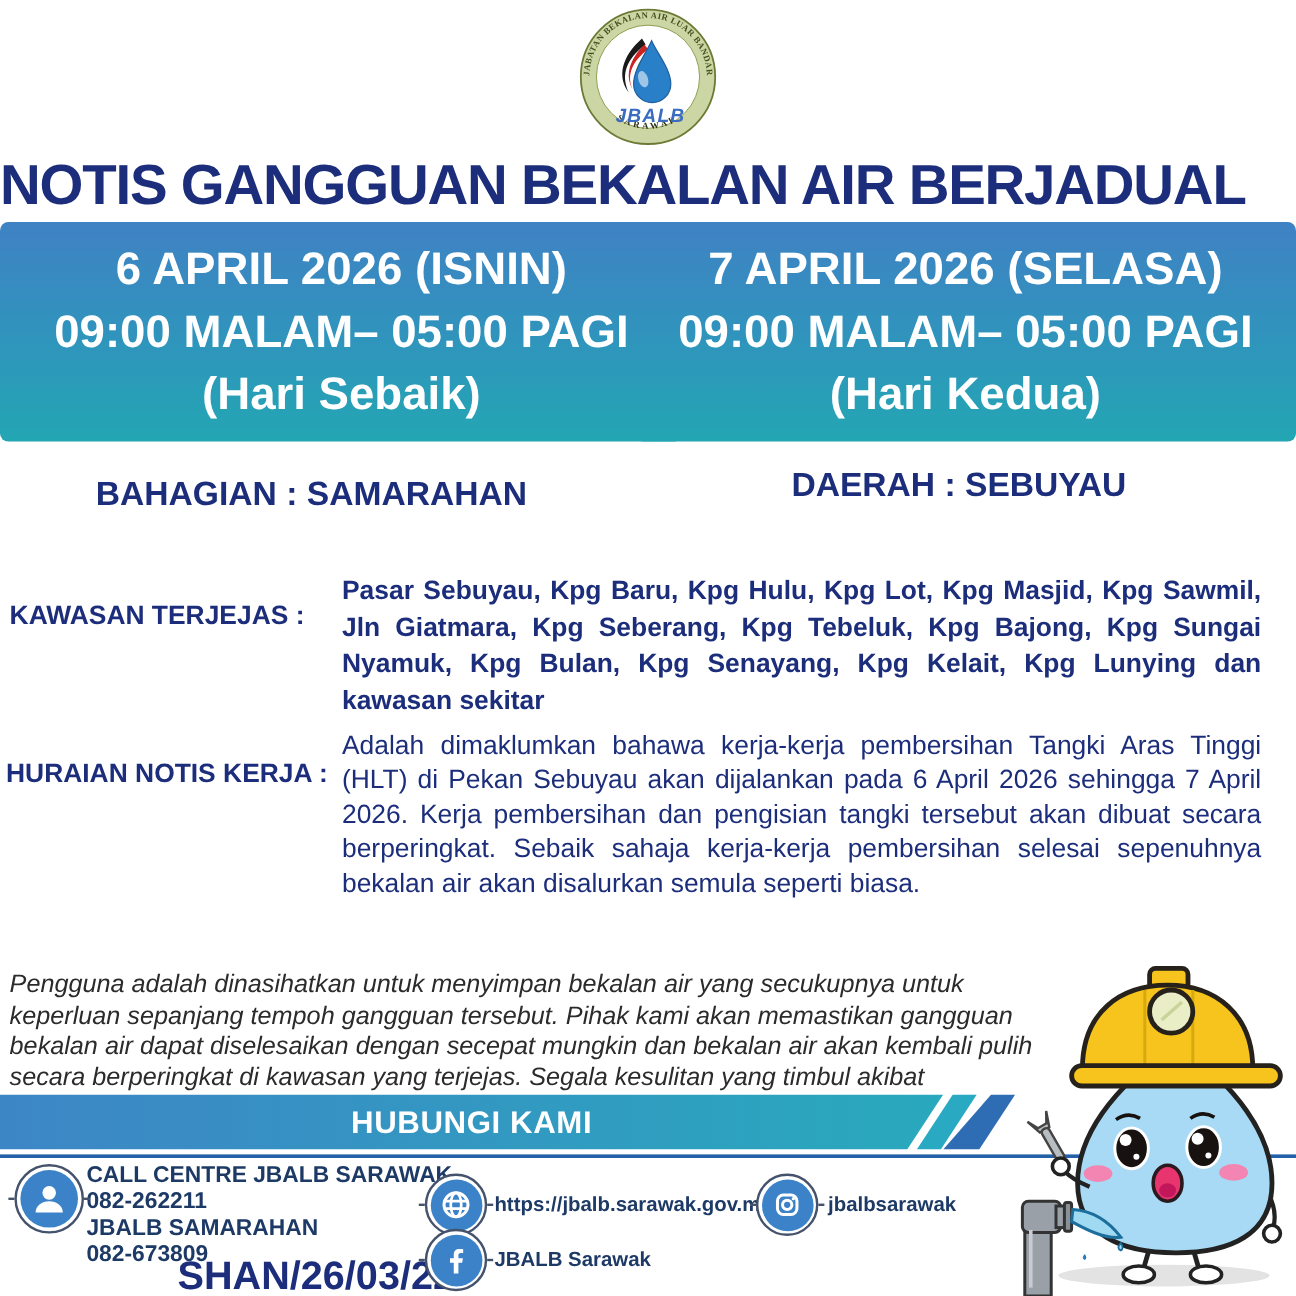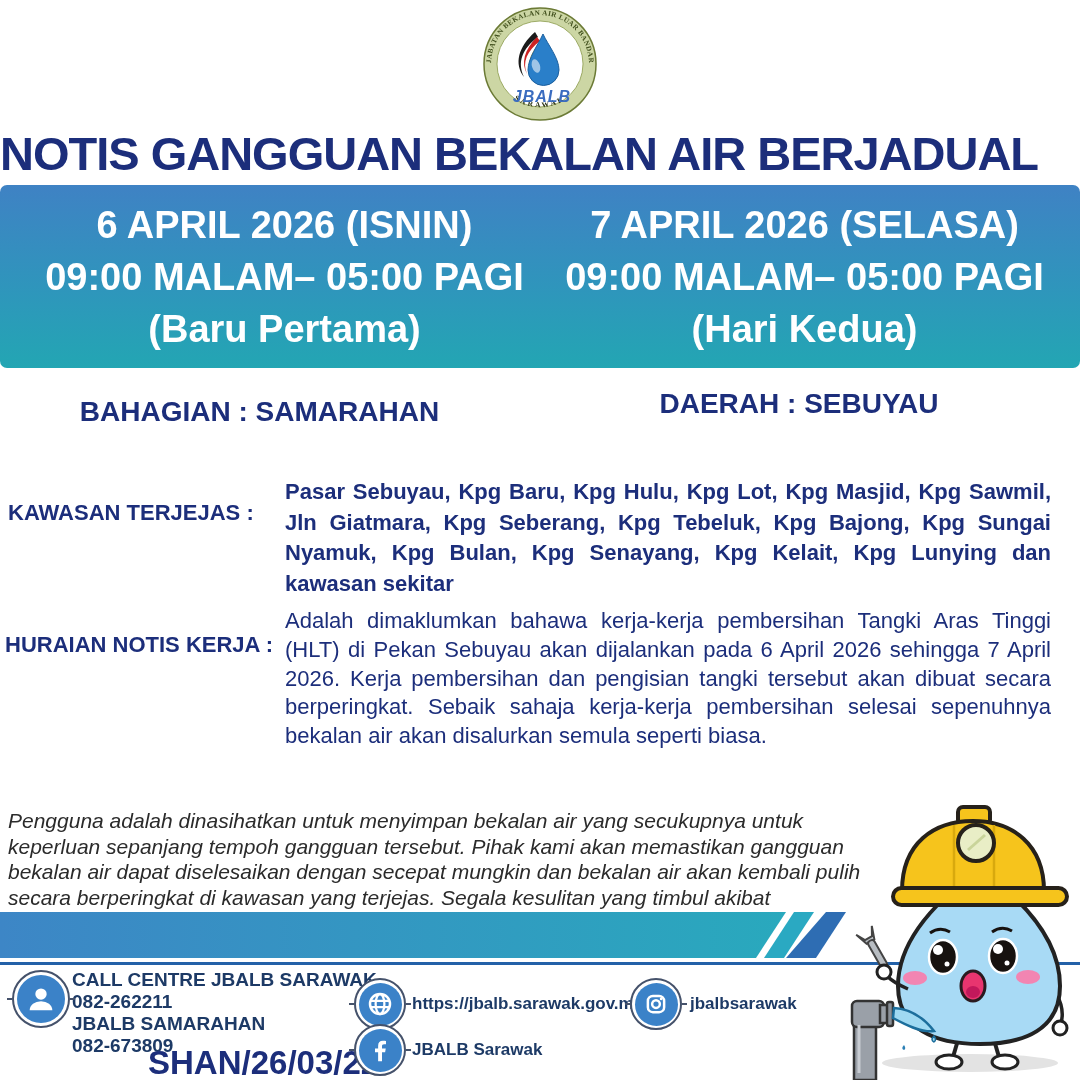--- a/index.html
+++ b/index.html
@@ -90,21 +90,21 @@
       <ellipse cx="54" cy="60" rx="4" ry="7" fill="#ffffff" opacity="0.55" transform="rotate(-18 54 60)"></ellipse>
     </g>
     <text x="60" y="96" font-size="16" font-weight="bold" font-style="italic" fill="#3a6cc0" letter-spacing="1" text-anchor="middle">JBALB</text>
   </svg>
 
   <div id="title" class="abs">NOTIS GANGGUAN BEKALAN AIR BERJADUAL</div>
 
   <div id="panel-day1" class="abs panel">
     <div>6 APRIL 2026 (ISNIN)</div>
     <div>09:00 MALAM– 05:00 PAGI</div>
-    <div>(Baru Pertama)</div>
+    <div>(Hari Sebaik)</div>
   </div>
   <div id="panel-day2" class="abs panel">
     <div>7 APRIL 2026 (SELASA)</div>
     <div>09:00 MALAM– 05:00 PAGI</div>
     <div>(Hari Kedua)</div>
   </div>
 
   <div id="bahagian" class="abs region">BAHAGIAN : SAMARAHAN</div>
   <div id="daerah" class="abs region">DAERAH : SEBUYAU</div>
 
@@ -120,20 +120,21 @@
     <defs>
       <linearGradient id="bgrad" x1="0" y1="0" x2="1" y2="0">
         <stop offset="0" stop-color="#3d86c6"></stop>
           <stop offset="1" stop-color="#29a9bd"></stop>
       </linearGradient>
     </defs>
     <polygon points="0,0 786,0 756,46 0,46" fill="url(#bgrad)"></polygon>
     <polygon points="794,0 814,0 784,46 764,46" fill="#2aa9c2"></polygon>
     <polygon points="826,0 846,0 816,46 786,46" fill="#2e6db3"></polygon>
   </svg>
+  <div id="banner-label" class="abs">HUBUNGI KAMI</div>
   <div id="footer-rule" class="abs"></div>
 
   <div class="abs sring" style="left:12px;top:970px;width:58px;height:58px;">
     <div class="icircle" style="width:48px;height:48px;">
       <svg width="34" height="34" viewBox="0 0 24 24">
         <circle cx="12" cy="8.5" r="4" fill="#fff"></circle>
         <path d="M4,20 a8,6.5 0 0 1 16,0 Z" fill="#fff"></path>
       </svg>
     </div>
   </div>

